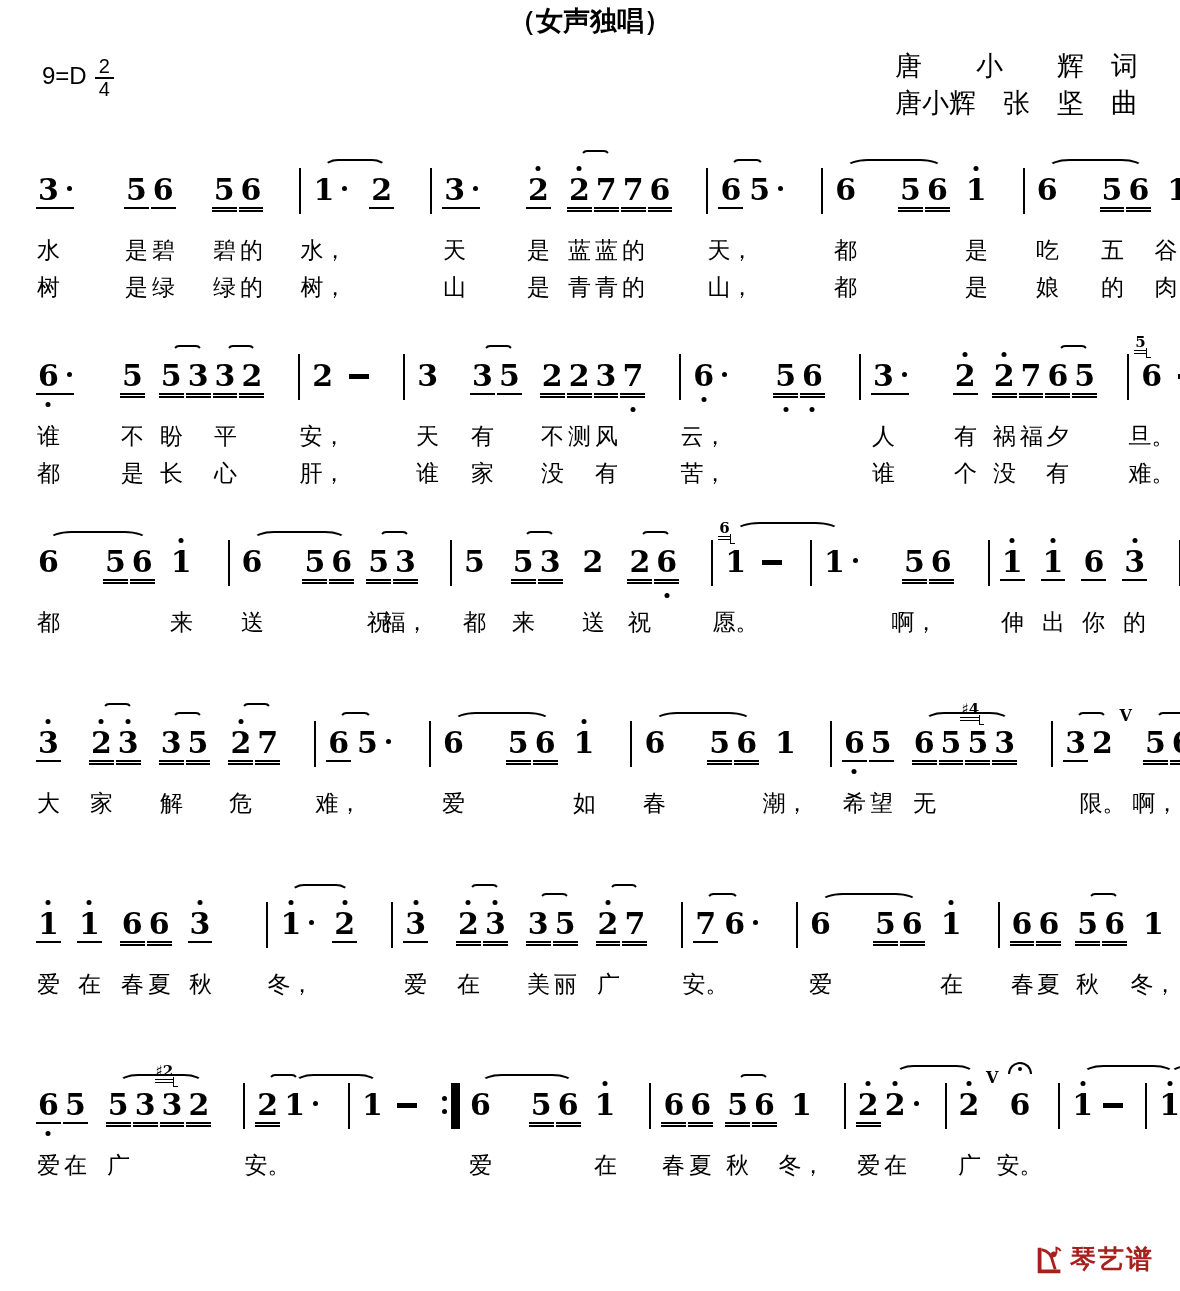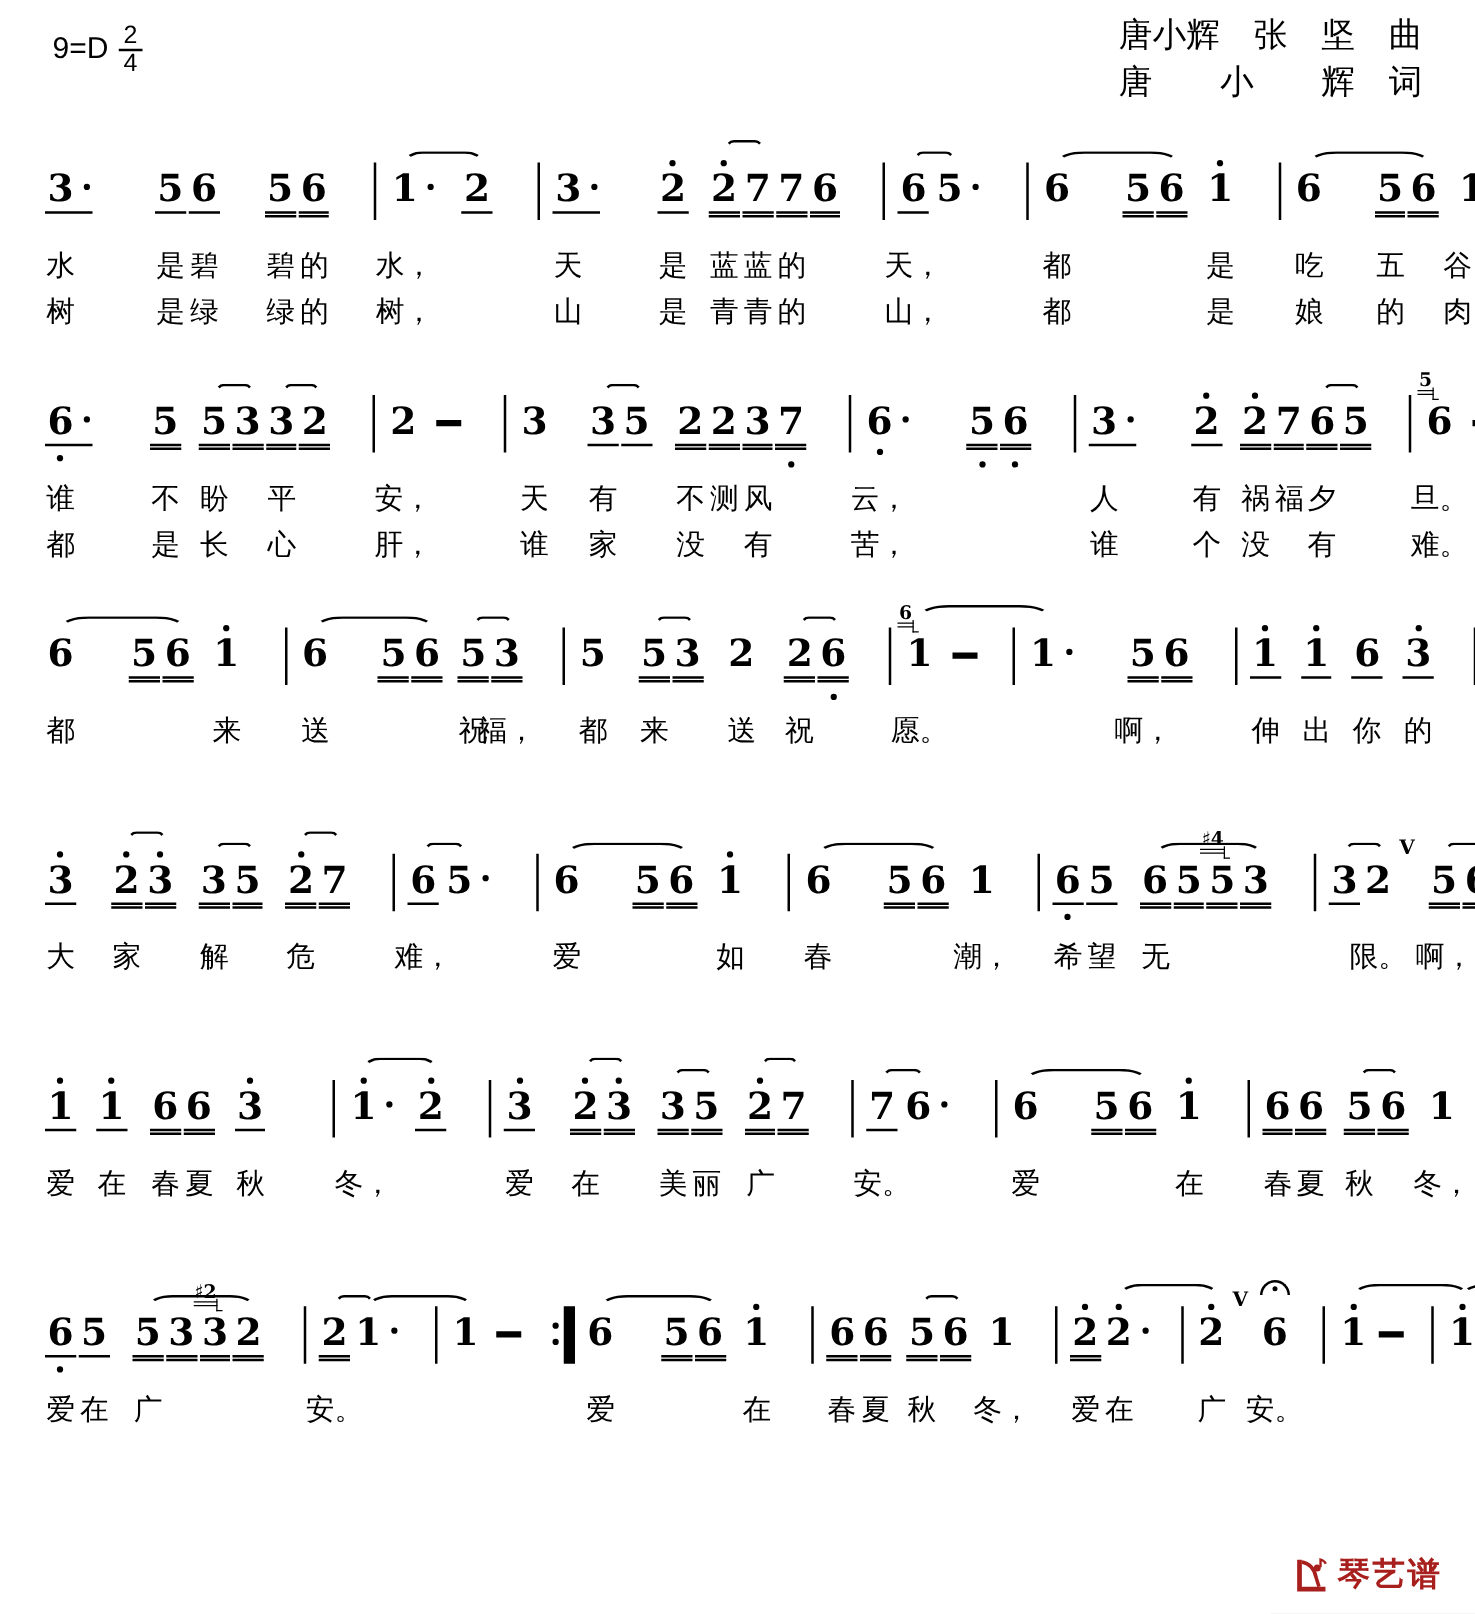--- a/index.html
+++ b/index.html
@@ -55,30 +55,31 @@
   .lyr-row + .lyr-row{margin-top:0;}
   .lyr{position:absolute;top:0;transform:translateX(-50%);white-space:nowrap;font-size:23px;line-height:34px;}
   
   .logo{position:absolute;right:26px;bottom:14px;display:flex;align-items:center;gap:3px;}
   .logo .logo-text{font-weight:700;font-size:26px;letter-spacing:2px;}
 </style>
 </head>
 <body>
 
 <div id="page">
+  <div class="subtitle">（女声独唱）</div>
   <div class="meta">
     <div class="keyline">
       <span>9=D</span><span class="frac">
           <i>2</i>
           <i>4</i>
         </span>
     </div>
     <div class="credits">
+      <div>唐　　小　　辉　词</div>
       <div>唐小辉　张　坚　曲</div>
-      <div>唐　　小　　辉　词</div>
     </div>
   </div>
 
   <div id="score">
       <div class="system rows2">
         <div class="notes-row"><span class="tok" style="margin-right: 50px;"><span class="uw u1"><span class="num">3</span><i class="pd"></i></span></span><span class="tok" style="margin-right: 2px;"><span class="uw u1"><span class="num">5</span></span></span><span class="tok" style="margin-right: 36px;"><span class="uw u1"><span class="num">6</span></span></span><span class="tok" style="margin-right: 2px;"><span class="uw u2"><span class="num">5</span></span></span><span class="tok" style="margin-right: 26px;"><span class="uw u2"><span class="num">6</span></span></span><span class="bar"></span><span class="tok" style="margin-right: 20px;"><span class="uw u0"><span class="num">1</span><i class="pd"></i></span></span><span class="tok" style="margin-right: 26px;"><span class="uw u1"><span class="num">2</span></span></span><span class="bar"></span><span class="tok" style="margin-right: 46px;"><span class="uw u1"><span class="num">3</span><i class="pd"></i></span></span><span class="tok" style="margin-right: 16px;"><span class="uw u1"><span class="num">2<i class="oa"></i></span></span></span><span class="tok" style="margin-right: 2px;"><span class="uw u2"><span class="num">2<i class="oa"></i></span></span></span><span class="tok" style="margin-right: 2px;"><span class="uw u2"><span class="num">7</span></span></span><span class="tok" style="margin-right: 2px;"><span class="uw u2"><span class="num">7</span></span></span><span class="tok" style="margin-right: 24px;"><span class="uw u2"><span class="num">6</span></span></span><span class="bar"></span><span class="tok" style="margin-right: 4px;"><span class="uw u1"><span class="num">6</span></span></span><span class="tok" style="margin-right: 26px;"><span class="uw u0"><span class="num">5</span><i class="pd"></i></span></span><span class="bar"></span><span class="tok" style="margin-right: 40px;"><span class="uw u0"><span class="num">6</span></span></span><span class="tok" style="margin-right: 2px;"><span class="uw u2"><span class="num">5</span></span></span><span class="tok" style="margin-right: 14px;"><span class="uw u2"><span class="num">6</span></span></span><span class="tok" style="margin-right: 24px;"><span class="uw u0"><span class="num">1<i class="oa"></i></span></span></span><span class="bar"></span><span class="tok" style="margin-right: 40px;"><span class="uw u0"><span class="num">6</span></span></span><span class="tok" style="margin-right: 2px;"><span class="uw u2"><span class="num">5</span></span></span><span class="tok" style="margin-right: 14px;"><span class="uw u2"><span class="num">6</span></span></span><span class="tok" style="margin-right: 20px;"><span class="uw u0"><span class="num">1</span></span></span><i class="arc" style="left: 287.5px; width: 58px; top: 15px;"></i><i class="arc" style="left: 543.5px; width: 27px; top: 6px;"></i><i class="arc" style="left: 694.5px; width: 29px; top: 15px;"></i><i class="arc" style="left: 809.5px; width: 92px; top: 15px;"></i><i class="arc" style="left: 1011.5px; width: 91px; top: 15px;"></i></div>
         <div class="lyr-row">
           <span class="lyr" style="left: 12.5px;">水</span>
           <span class="lyr" style="left: 100.5px;">是</span>
           <span class="lyr" style="left: 127.5px;">碧</span>

